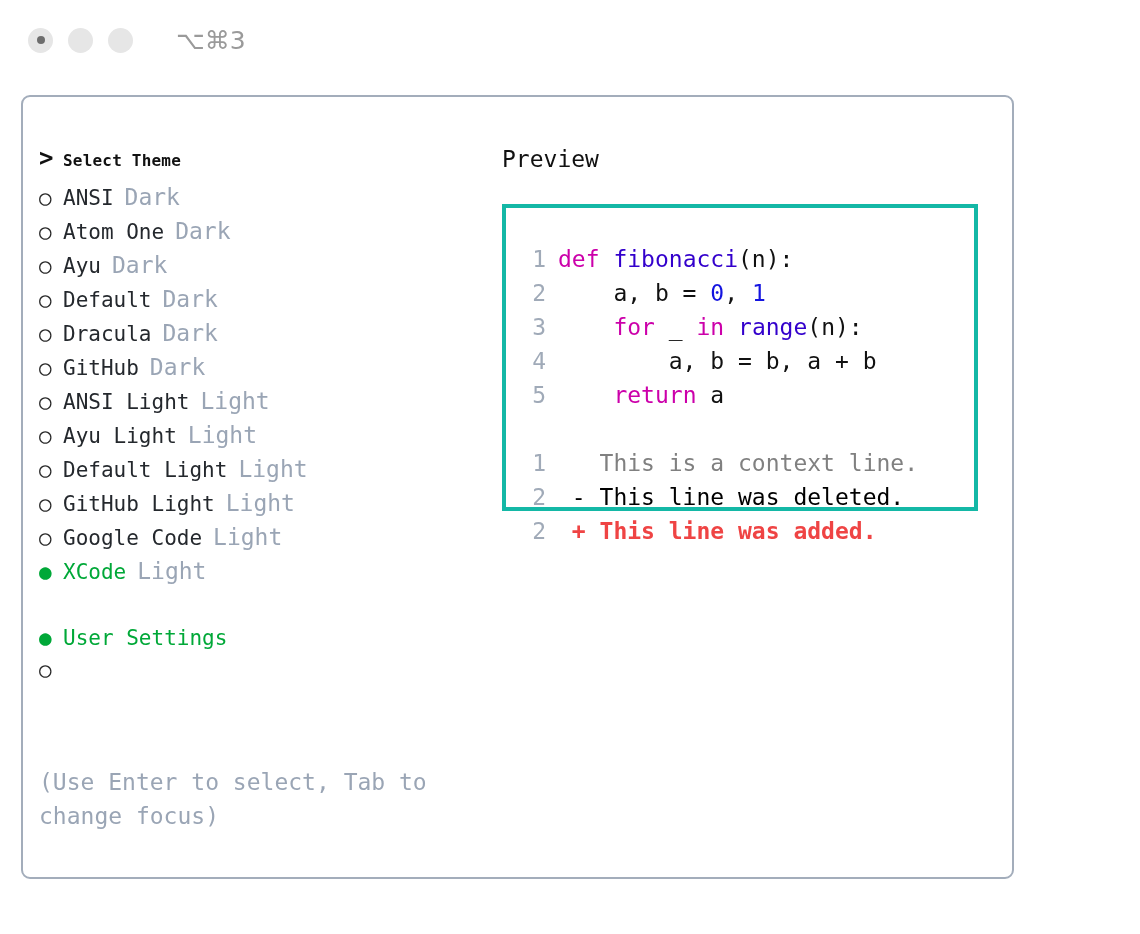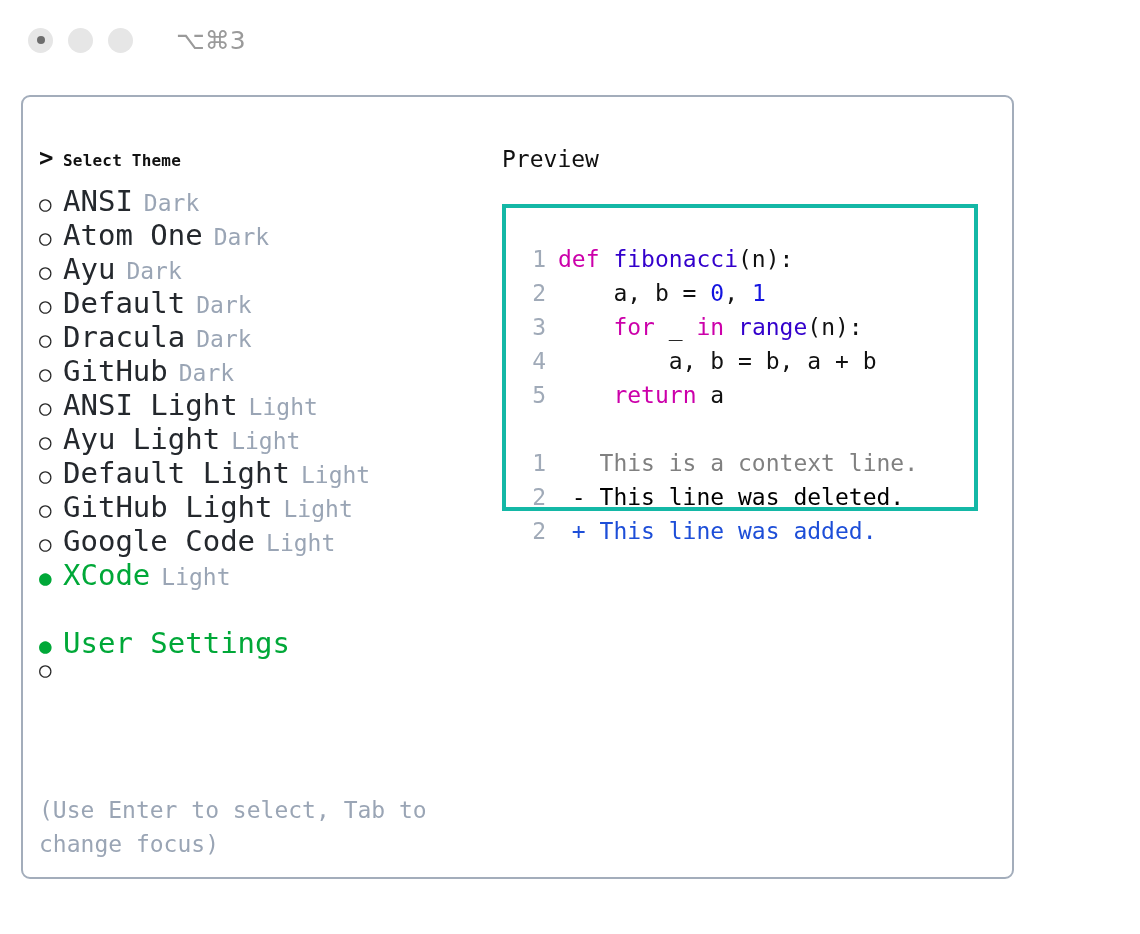--- a/index.html
+++ b/index.html
@@ -73,29 +73,29 @@
     line-height: 1;
     color: #2a2a2a;
   }
   .marker.bullet-on { color: #00a838; }
   .marker.blank { color: transparent; }
 
   .head-row { height: 38px; }
   .head-caret { color: #111; font-weight: bold; font-size: 24px; }
   .head-text  { color: #111; font-weight: bold; font-size: 16px; letter-spacing: .2px; }
 
-  .item-name { font-size: 29px; color: #24282d; }
+  .item-name { font-size: 21px; color: #24282d; }
   .item-name.sel { color: #00a838; }
   .item-tag  { font-size: 23px; color: #9aa5b5; padding-left: 11px; }
 
   .section-label { font-size: 23px; color: #24282d; }
 
   #hint {
     position: absolute;
-    left: 16px; top: 696px;
+    left: 16px; top: 668px;
     width: 410px;
     font-size: 23px;
     line-height: 34px;
     color: #9aa5b5;
   }
 
   
   #right-col {
     position: absolute;
     left: 479px; top: 49px;
@@ -128,21 +128,21 @@
     margin-right: 12px;
   }
   .blankline { height: 34px; display: block; }
 
   .k  { color: #cc00aa; }        
   .fn { color: #3300cc; }        
   .num{ color: #1414e0; }        
   .pl { color: #111111; }        
   .ctx{ color: #808080; }        
   .del{ color: #000000; }        
-  .add{ color: #1d4ed8; }        
+  .add{ color: #ef4444; font-weight: bold; }        
 </style>
 </head>
 <body>
 
 <div id="titlebar">
   <div class="tb-dot active"></div>
   <div class="tb-dot"></div>
   <div class="tb-dot"></div>
   <div id="tb-shortcut">⌥⌘3</div>
 </div>

